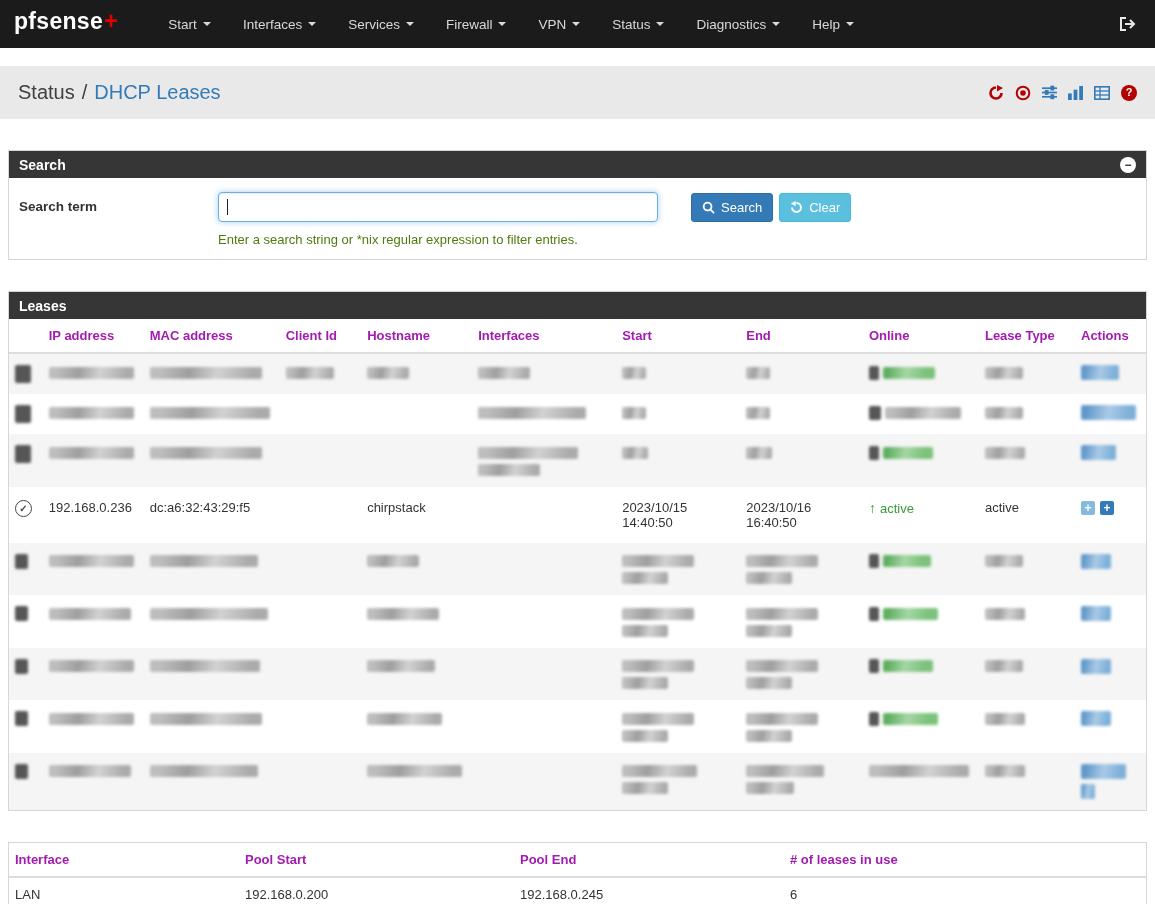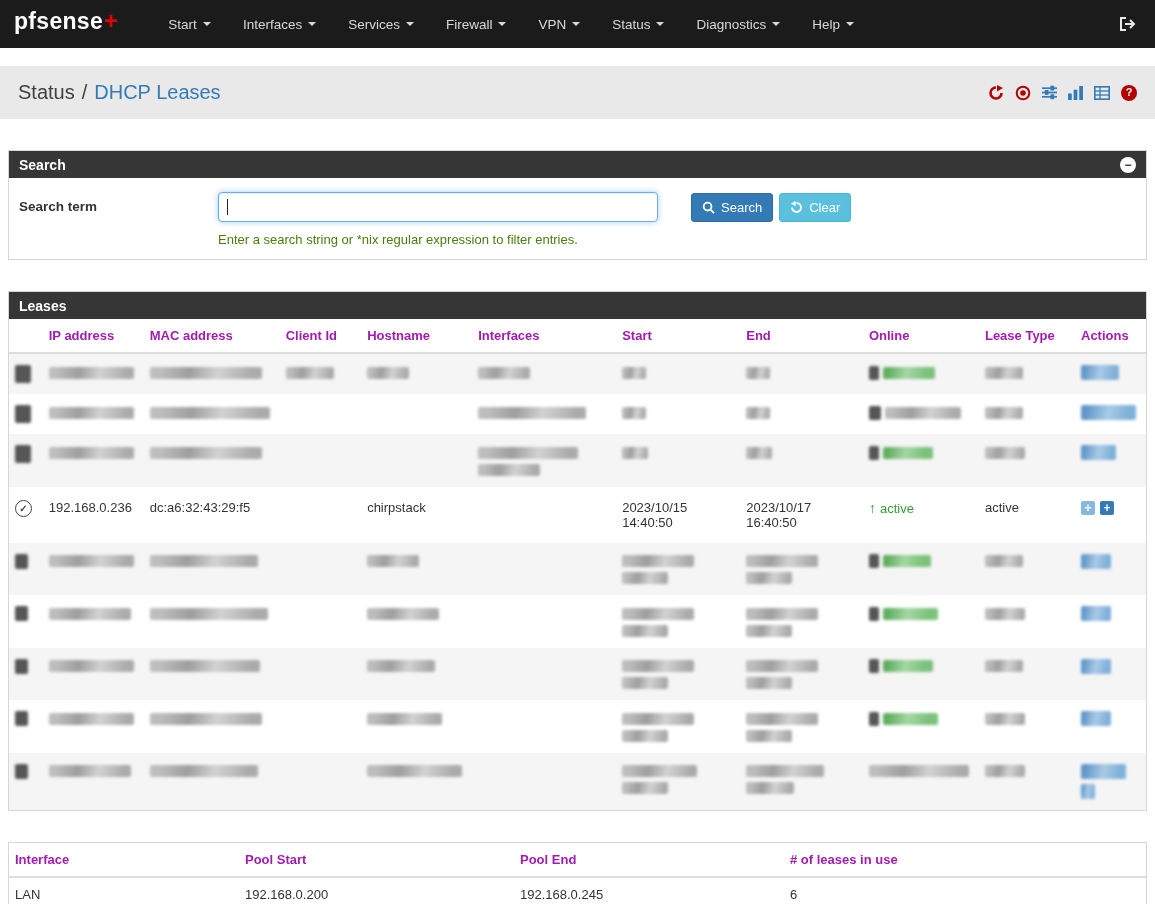--- a/index.html
+++ b/index.html
@@ -277,21 +277,21 @@
             <td><span class="rb blue" style="width:35px;height:15px"></span></td>
           </tr>
           <tr class="clear-row">
       <td><span class="check-circle">✓</span></td>
       <td>192.168.0.236</td>
       <td>dc:a6:32:43:29:f5</td>
       <td></td>
       <td>chirpstack</td>
       <td></td>
       <td>2023/10/15 14:40:50</td>
-      <td>2023/10/17 16:40:50</td>
+      <td>2023/10/16 16:40:50</td>
       <td><span class="up-arrow">↑</span><span class="online-text">active</span></td>
       <td>active</td>
       <td><span class="act-icon outline">+</span><span class="act-icon solid">+</span></td>
           </tr>
           <tr class="stripe">
             <td><span class="rb dark" style="width:13px;height:15px"></span></td>
             <td><span class="rb gray" style="width:85px;height:12px"></span></td>
             <td><span class="rb gray" style="width:108px;height:12px"></span></td>
             <td></td>
             <td><span class="rb gray" style="width:52px;height:12px"></span></td>

